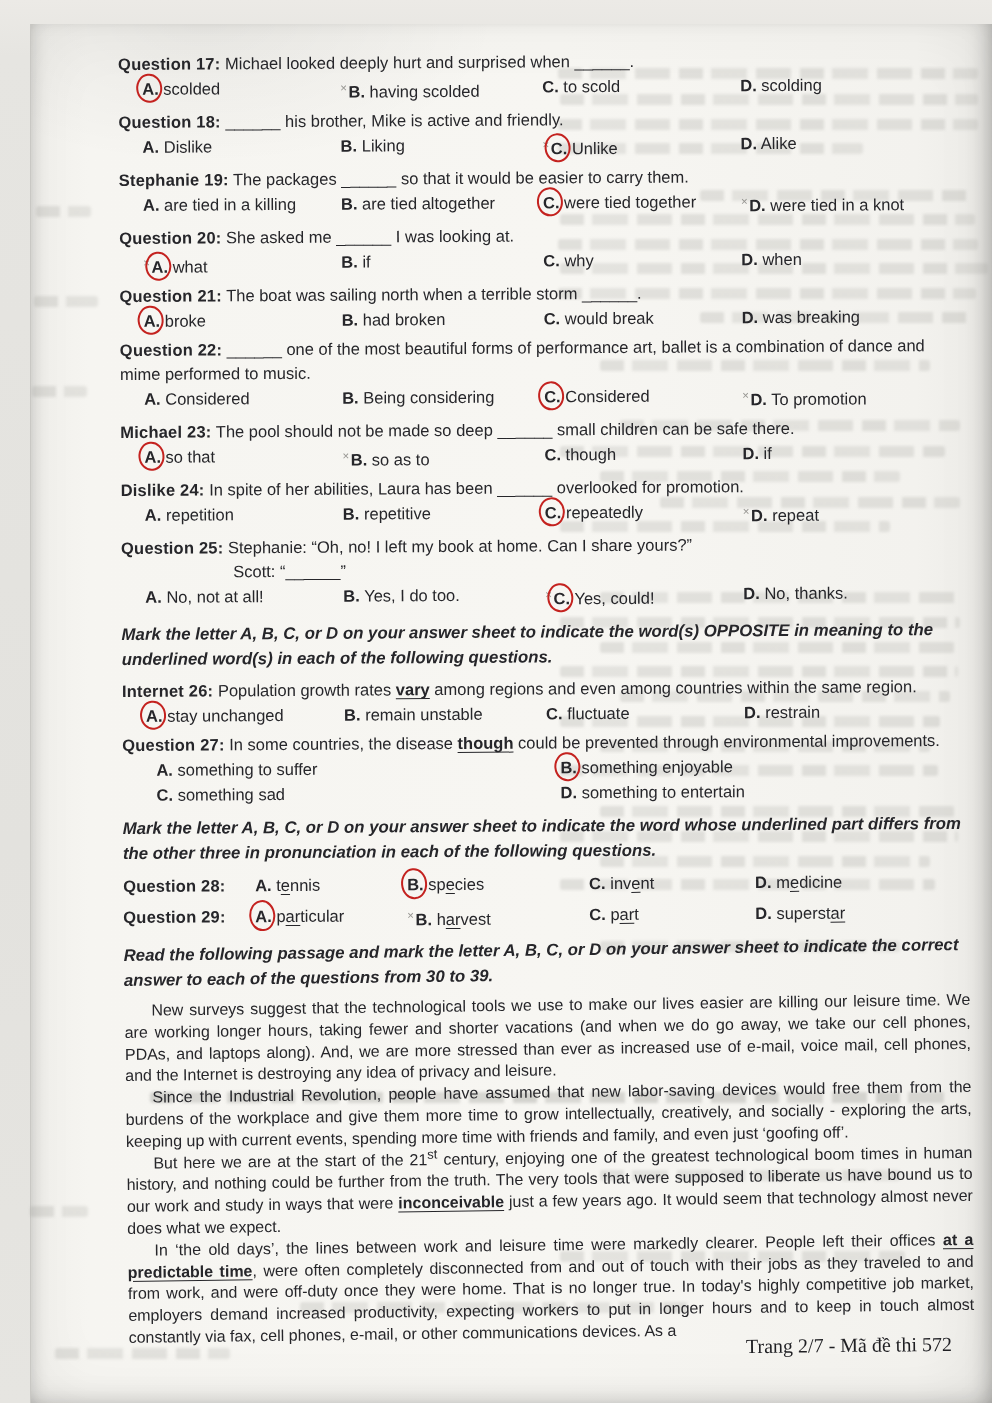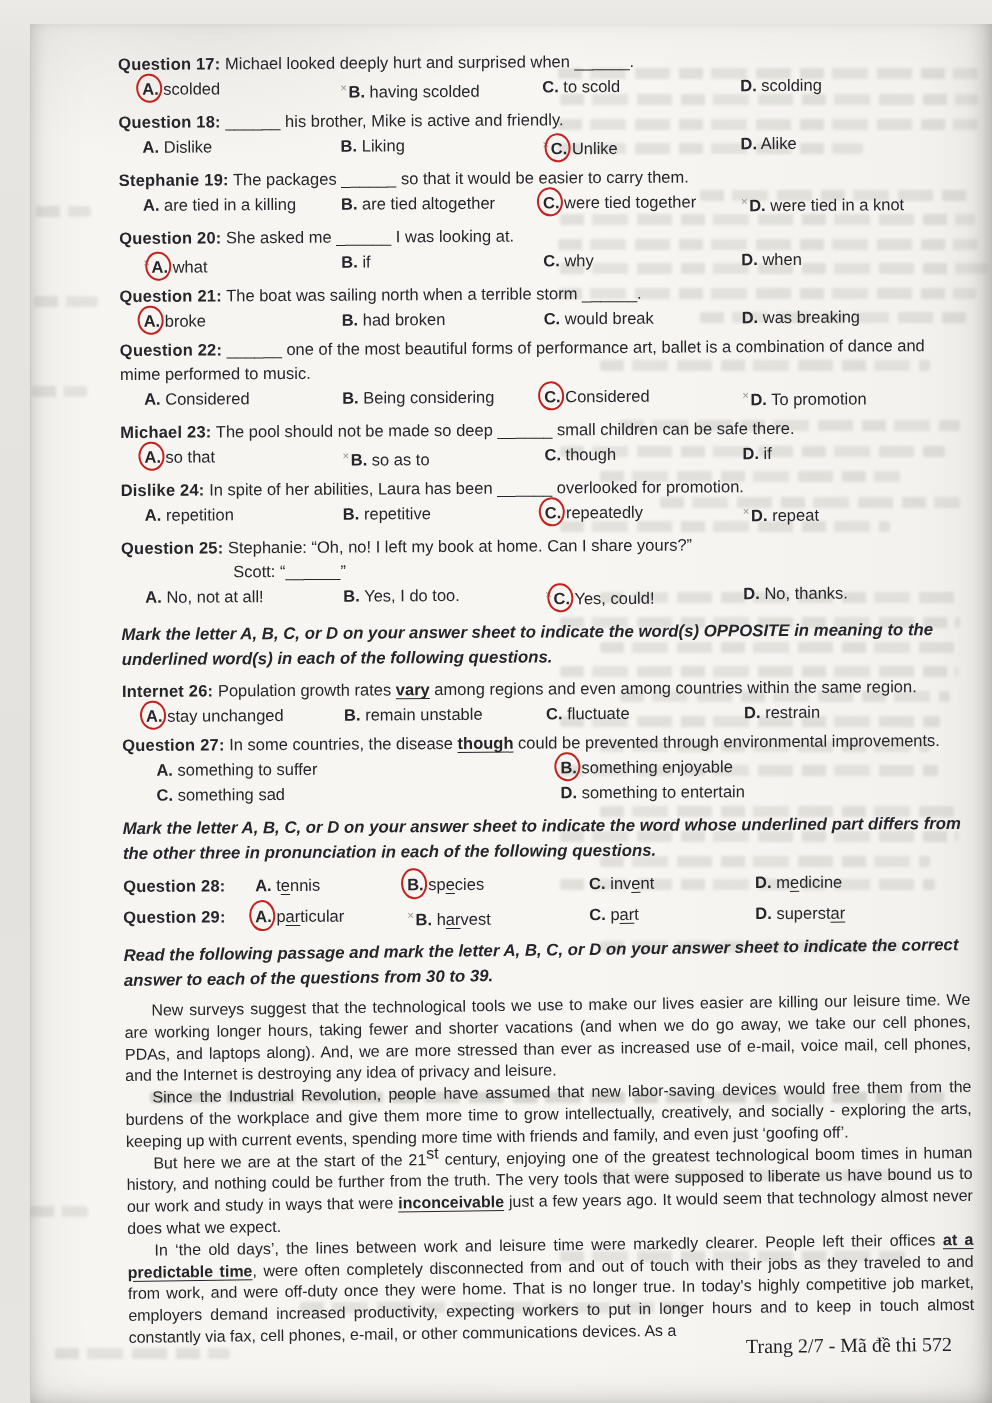--- a/index.html
+++ b/index.html
@@ -50,21 +50,21 @@
     content:'';position:absolute;left:-6px;right:-3px;top:-3px;bottom:-2px;
     border:2.6px solid var(--circle,#c4221f);border-radius:50%;transform:rotate(-5deg);
   }
   .pmark{color:var(--pencil,#8e8d89);font-size:11.5px;vertical-align:6px;margin-right:1.5px;opacity:.9;}
   .ul{text-decoration:underline;text-underline-offset:2.5px;}
   .b{font-weight:bold;text-decoration:underline;}
   .bu{font-weight:bold;text-decoration:underline;text-underline-offset:2.5px;}
   .section-heading{font-weight:bold;font-style:italic;font-size:16.8px;line-height:25px;margin:9px 0 7px 0;}
   .reading-section{transform:rotate(-0.4deg);transform-origin:left top;margin-top:4px;}
   .para{font-size:16px;line-height:21.8px;text-align:justify;text-indent:27px;margin:0;}
-  sup{font-size:16px;line-height:0;}
+  sup{font-size:13px;line-height:0;}
   .footer{
     position:absolute;right:40px;bottom:46px;z-index:2;
     font-family:"Liberation Serif",serif;font-size:20px;color:#1f1f23;
     transform:rotate(-0.6deg);
   }
 </style>
 </head>
 <body>
 
 <div class="paper"></div>

